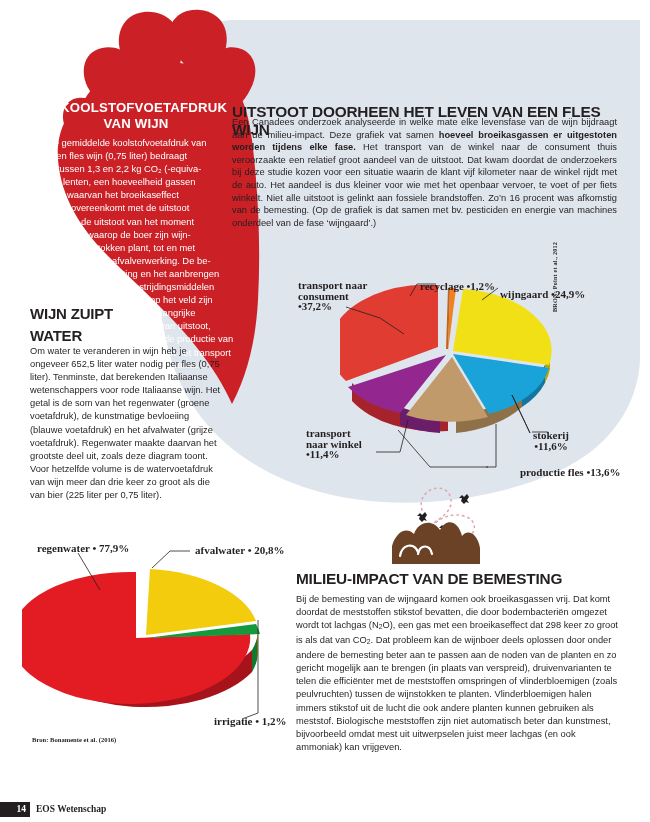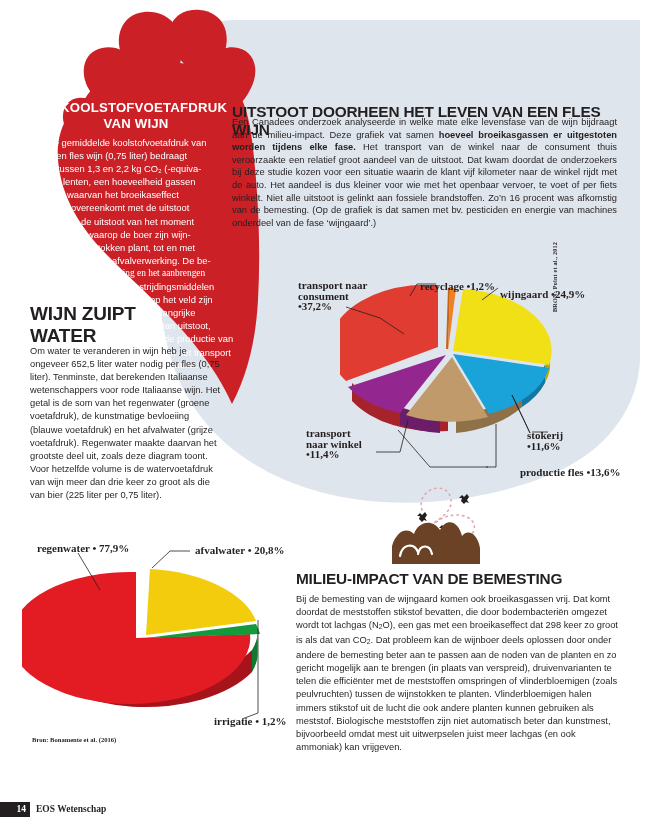--- a/index.html
+++ b/index.html
@@ -36,21 +36,21 @@
   .right-head{
     position:absolute;left:232px;top:103px;width:385px;
   }
   .right-body{
     position:absolute;left:232px;top:116px;width:385px;
     font-size:9.3px;line-height:12.6px;text-align:justify;
   }
   .right-body b{font-weight:bold;}
 
   .left-head{position:absolute;left:30px;top:305px;width:195px;}
-  .left-head .sec-title{font-size:19px;line-height:17px;}
+  .left-head .sec-title{font-size:15px;line-height:17px;}
   .left-body{
     position:absolute;left:30px;top:345px;width:192px;
     font-size:9.3px;line-height:13.1px;
   }
 
   .bemest-head{position:absolute;left:296px;top:570px;width:320px;}
   .bemest-body{
     position:absolute;left:296px;top:593px;width:322px;
     font-size:9.3px;line-height:13.2px;
   }
@@ -136,21 +136,21 @@
       <div style="padding-left: 0px;">De gemiddelde koolstofvoetafdruk van</div>
       <div style="padding-left: 4px;">een fles wijn (0,75 liter) bedraagt</div>
       <div style="padding-left: 10px;">tussen 1,3 en 2,2 kg CO₂ (-equiva-</div>
       <div style="padding-left: 16px;">lenten, een hoeveelheid gassen</div>
       <div style="padding-left: 20px;">waarvan het broeikaseffect</div>
       <div style="padding-left: 24px;">overeenkomt met de uitstoot</div>
       <div style="padding-left: 34px;">de uitstoot van het moment</div>
       <div style="padding-left: 40px;">waarop de boer zijn wijn-</div>
       <div style="padding-left: 46px;">stokken plant, tot en met</div>
       <div style="padding-left: 52px;">de afvalverwerking. De be-</div>
-      <div style="padding-left: 58px; font-family: Liberation Serif, serif;">mesting en het aanbrengen</div>
+      <div style="padding-left: 58px;">mesting en het aanbrengen</div>
       <div style="padding-left: 64px;">van bestrijdingsmiddelen</div>
       <div style="padding-left: 103px;">op het veld zijn belangrijke</div>
       <div style="padding-left: 76px;">bronnen van uitstoot,</div>
       <div style="padding-left: 82px;">evenals de productie van</div>
       <div style="padding-left: 88px;">de fles en het transport</div>
       <div style="padding-left: 94px; font-family: Liberation Serif, serif;">naar de winkel.</div>
     </div>
 
   <div class="right-head">
     <div class="sec-title">UITSTOOT DOORHEEN HET LEVEN VAN EEN FLES WIJN</div>
@@ -181,21 +181,21 @@
     <path d="M108,64 L110,3 L112,3 L110,64 Z" fill="#c2651a" transform="translate(-2,0)"></path>
   </svg>
 
   <div class="pie-label" style="left:298px;top:280px;width:80px;">
     <div>transport naar</div>
     <div>consument</div>
     <div>•37,2%</div>
   </div>
   <div class="pie-label" style="left:420px;top:281px;">recyclage •1,2%</div>
   <div class="pie-label" style="left:500px;top:289px;">wijngaard •24,9%</div>
-  <div class="pie-label" style="left:527px;top:430px;text-align:left;width:48px;">
+  <div class="pie-label" style="left:527px;top:430px;text-align:center;width:48px;">
     <div>stokerij</div>
     <div>•11,6%</div>
   </div>
   <div class="pie-label" style="left:520px;top:467px;">productie fles •13,6%</div>
   <div class="pie-label" style="left:306px;top:428px;width:66px;">
     <div>transport</div>
     <div>naar winkel</div>
     <div>•11,4%</div>
   </div>
 

